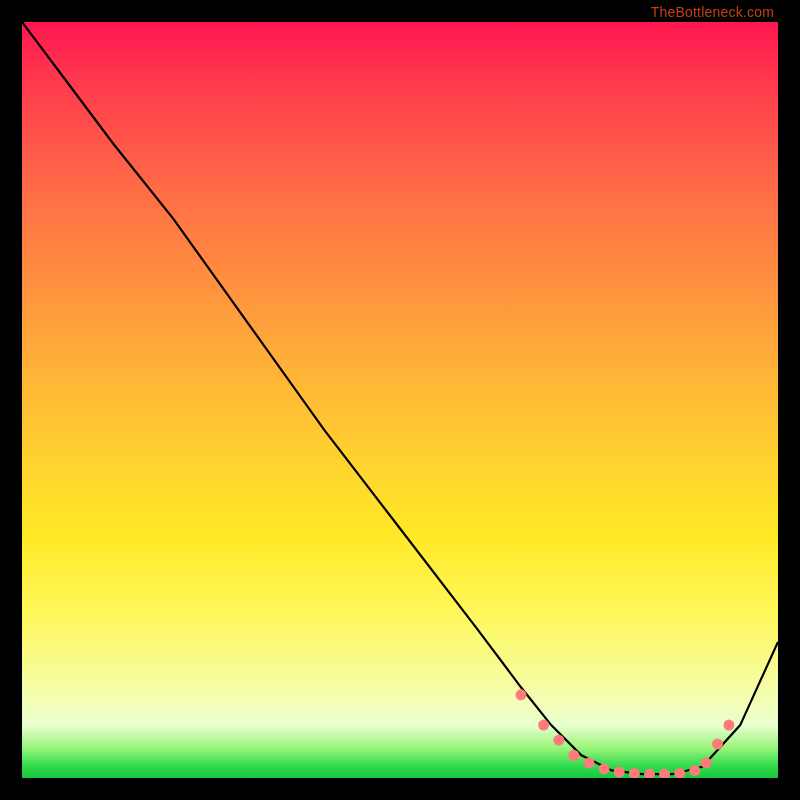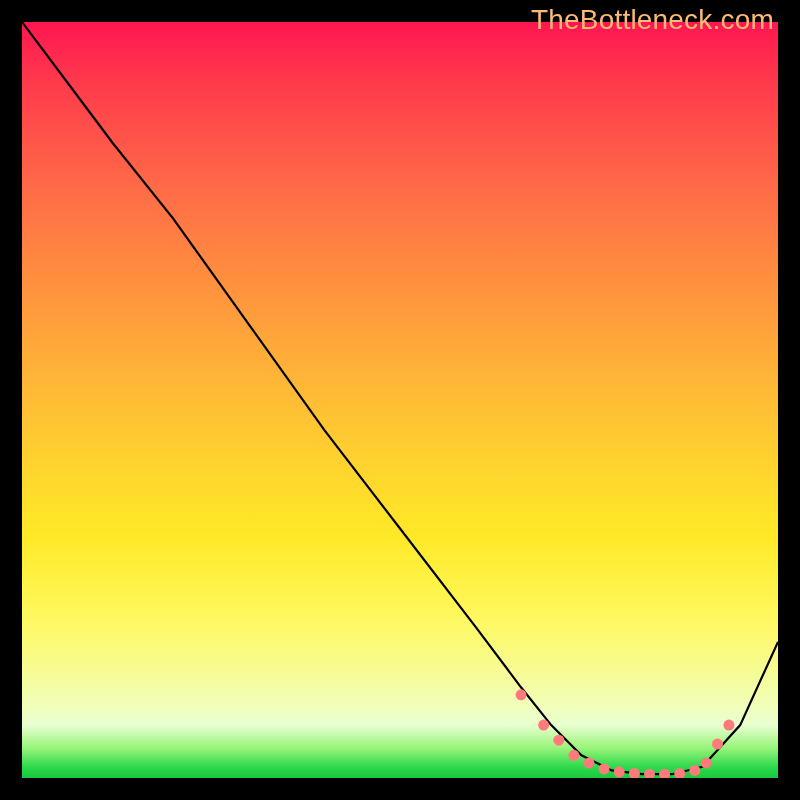--- a/index.html
+++ b/index.html
@@ -39,23 +39,23 @@
       #9af47a 96%,
       #2fd94d 98.5%,
       #18c93b 100%
     );
   }
   .watermark {
     position: absolute;
     top: 4px;
     right: 26px;
     font-family: Arial, Helvetica, sans-serif;
-    font-size: 28px;
+    font-size: 14px;
     font-weight: 500;
-    color: #fdba74;
+    color: #c2410c;
     letter-spacing: 0.2px;
     user-select: none;
   }
   svg.curve {
     position: absolute;
     left: 22px;
     top: 22px;
     width: 756px;
     height: 756px;
   }

